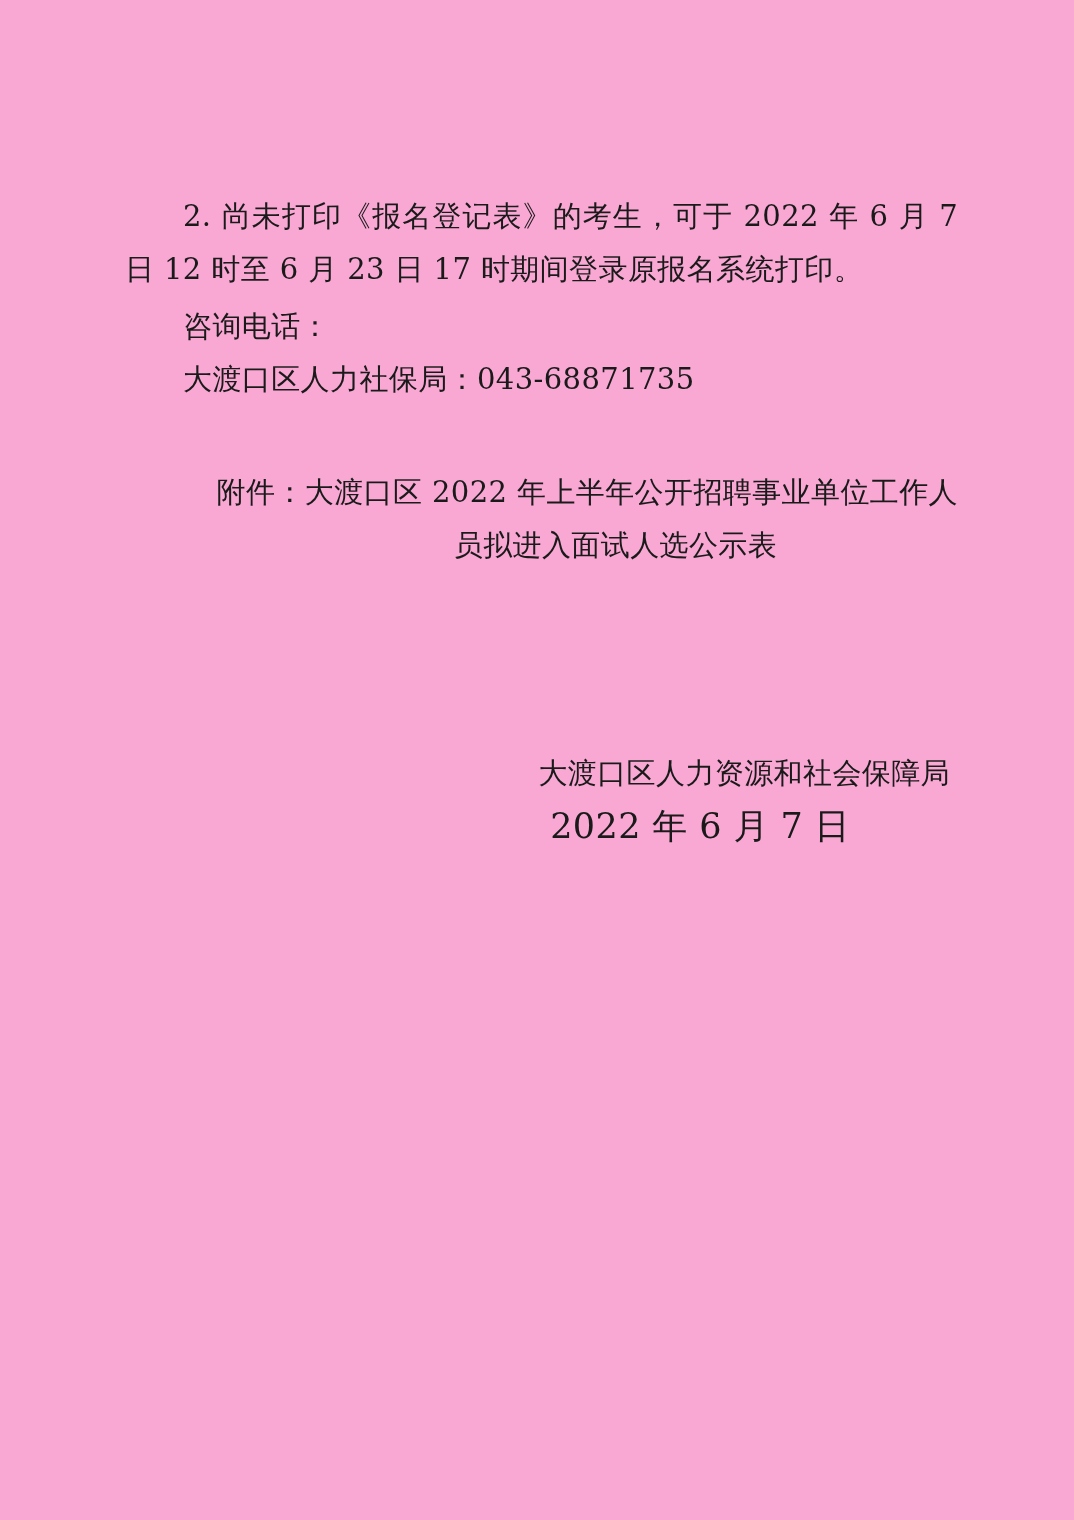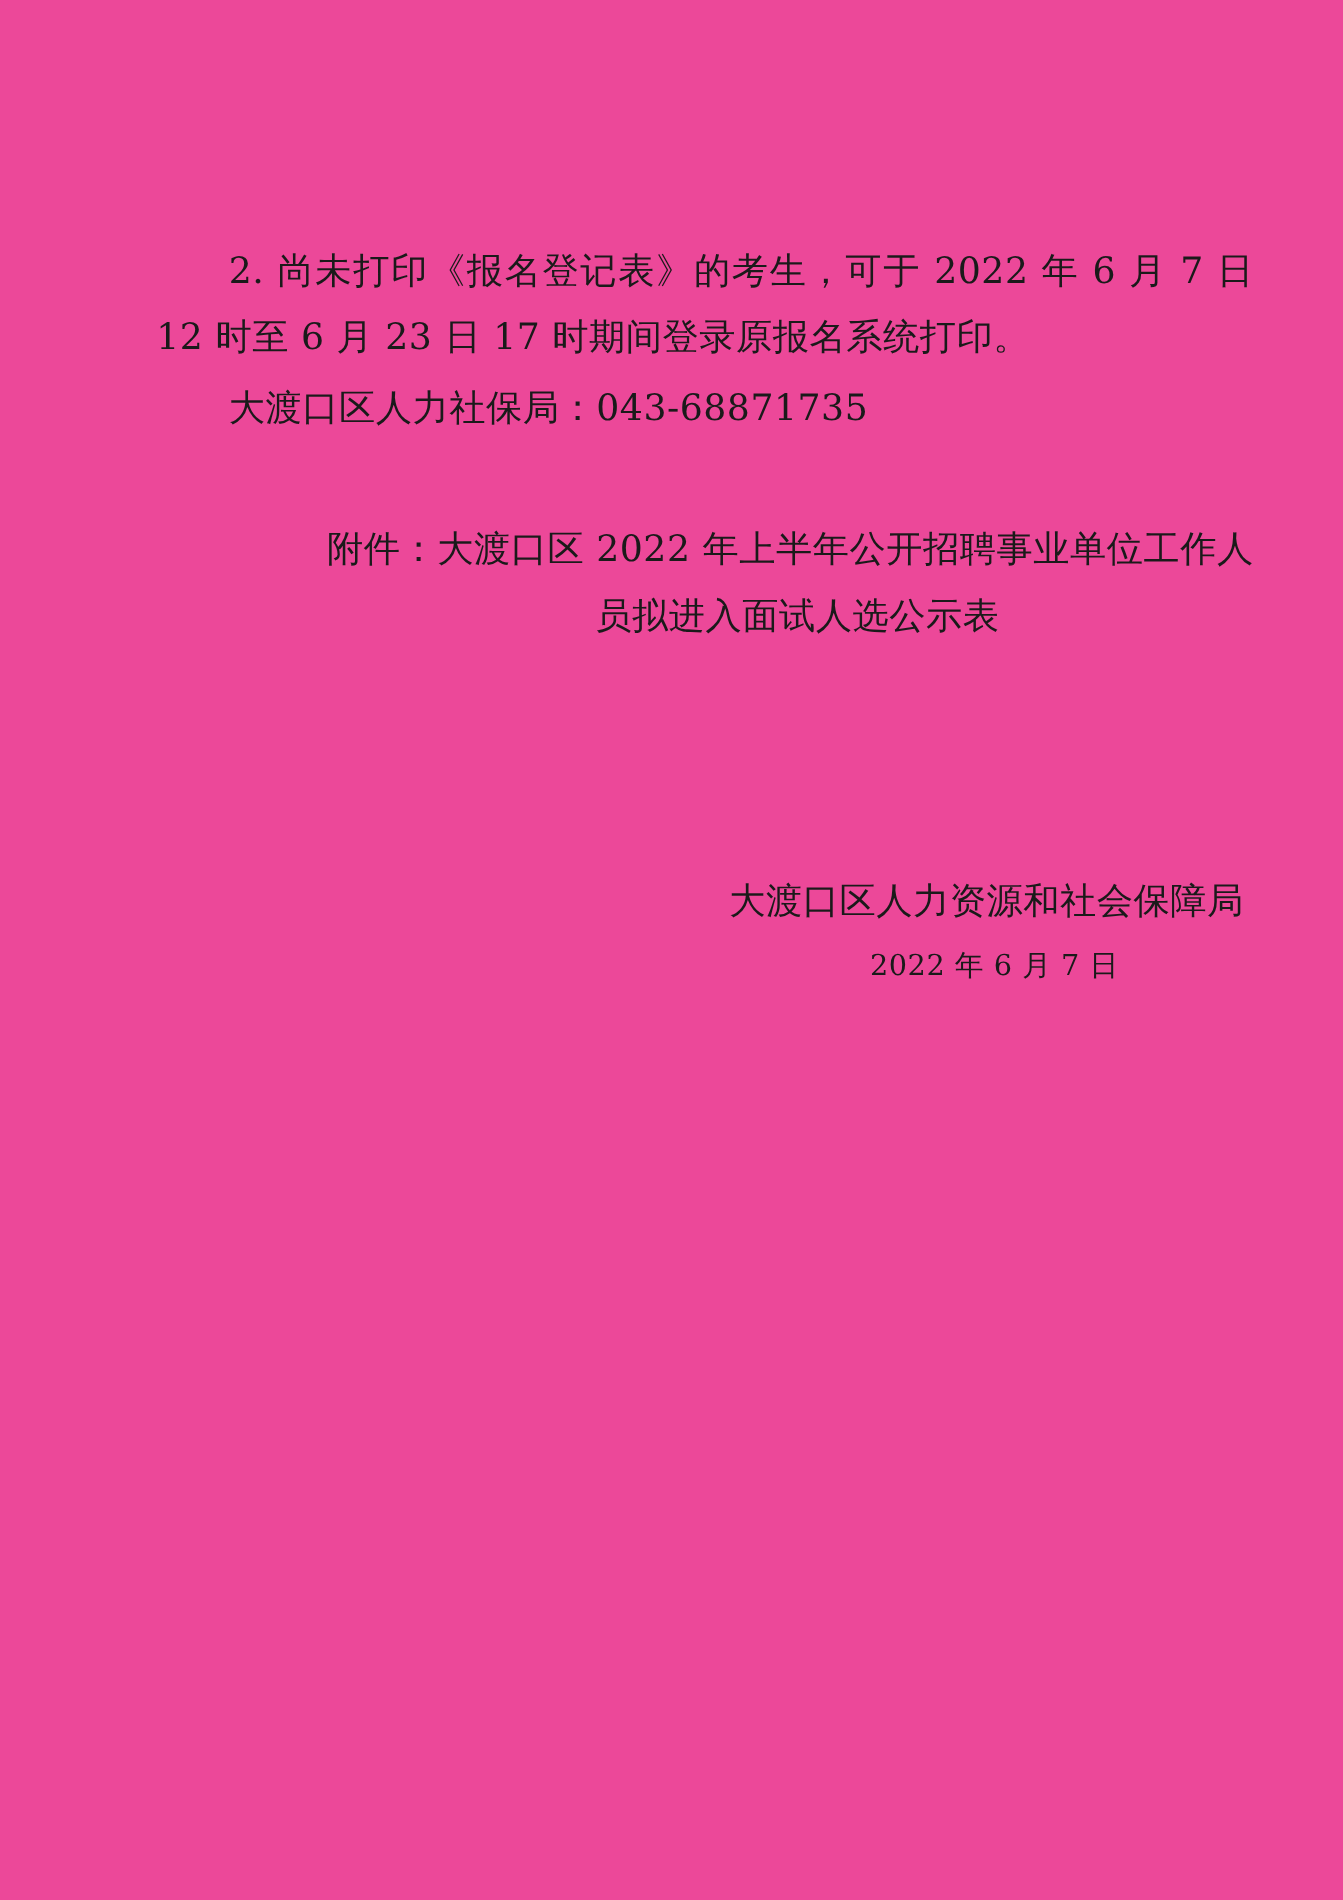--- a/index.html
+++ b/index.html
@@ -13,22 +13,22 @@
     height: 1520px;
     font-family: "DejaVu Serif", "Liberation Serif", serif;
     color: #1a1a1a;
     -webkit-font-smoothing: antialiased;
   }
   .page {
     position: relative;
     width: 1074px;
     height: 1520px;
     box-sizing: border-box;
-    padding: 190px 71px 0 125px;
-    background: #ec4899;
+    padding: 190px 116px 0 125px;
+    background: #f9a8d4;
   }
   .para {
     font-size: 29px;
     line-height: 53px;
     letter-spacing: 0.4px;
     text-align: justify;
     text-justify: inter-ideograph;
     margin: 0;
   }
   .indent-2 {
@@ -71,35 +71,36 @@
     text-align: right;
     padding-right: 8px;
   }
   .sign-org {
     font-size: 29px;
     line-height: 53px;
     letter-spacing: 0.4px;
     margin: 0;
   }
   .sign-date {
-    font-size: 23px;
+    font-size: 35px;
     line-height: 53px;
     letter-spacing: 0.4px;
     margin: 0;
     padding-right: 100px;
   }
 </style>
 </head>
 <body>
 
 <div class="page">
 
   <p class="para indent-2 block-numbered">2. 尚未打印《报名登记表》的考生，可于 2022 年 6 月 7 日 12 时至 6 月 23 日 17 时期间登录原报名系统打印。</p>
 
   <div class="contact-group">
+    <p class="contact-line">咨询电话：</p>
     <p class="contact-line">大渡口区人力社保局：043-68871735</p>
   </div>
 
   <div class="attach-block">
     <p class="attach-line-1">附件：大渡口区 2022 年上半年公开招聘事业单位工作人</p>
     <p class="attach-line-2">员拟进入面试人选公示表</p>
   </div>
 
   <div class="signature-block">
     <p class="sign-org">大渡口区人力资源和社会保障局</p>

